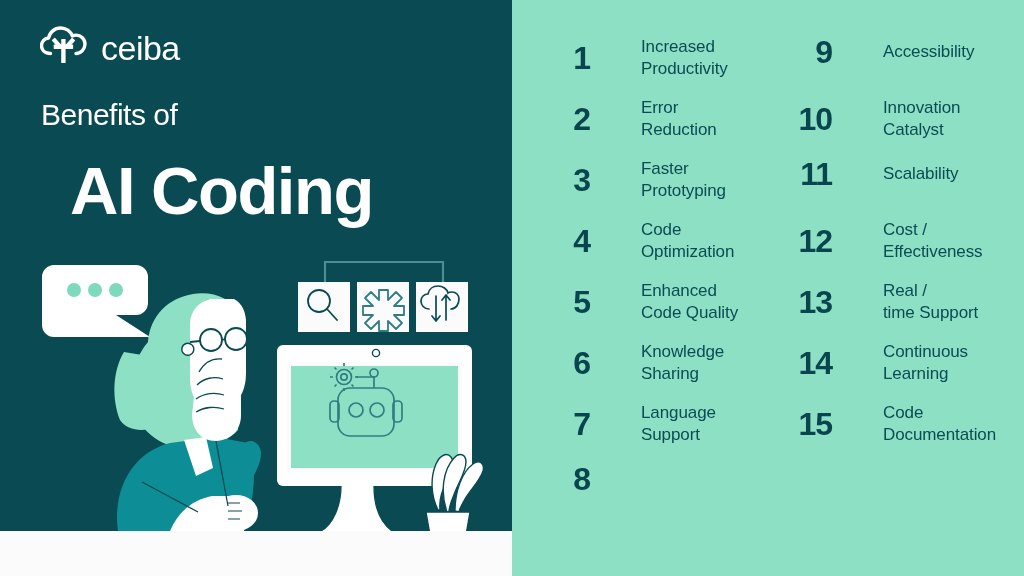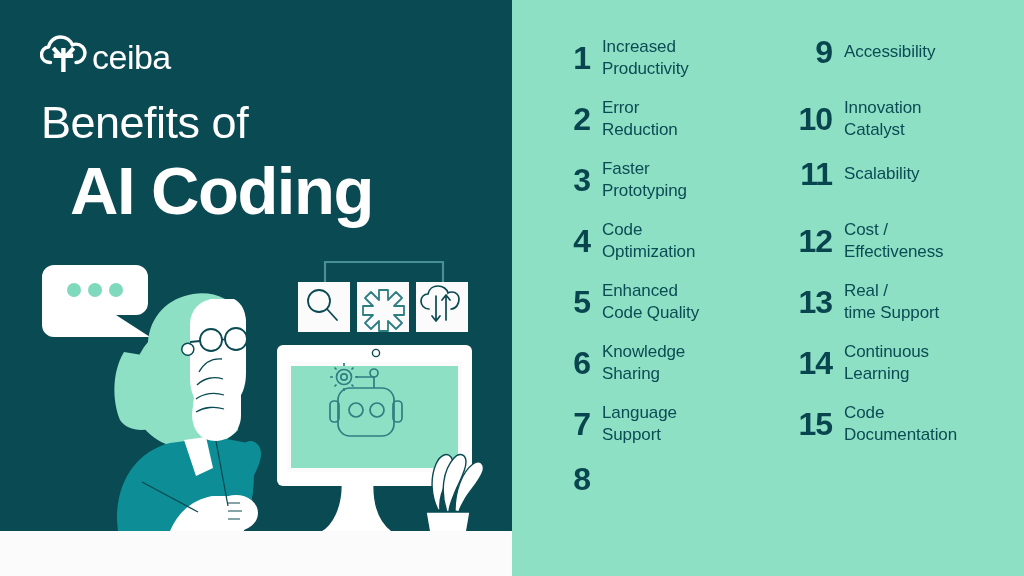--- a/index.html
+++ b/index.html
@@ -32,42 +32,42 @@
   #floor {
     position: absolute;
     left: 0; top: 531px;
     width: 512px; height: 45px;
     background: #fbfbfb;
   }
 
   
   #logo {
     position: absolute;
-    left: 40px; top: 34px;
+    left: 40px; top: 25px;
     display: flex;
     align-items: center;
-    gap: 0;
+    gap: 9px;
   }
   #logo-mark { width: 52px; height: 40px; display:block; }
   #logo-text {
     color: #ffffff;
     font-size: 34px;
     line-height: 1;
     letter-spacing: -0.5px;
     font-weight: 400;
     position: relative;
     top: 3px;
   }
 
   
   #title-line1 {
     position: absolute;
     left: 41px; top: 100px;
     color: #ffffff;
-    font-size: 45px;
+    font-size: 30px;
     font-weight: 300;
     letter-spacing: -0.5px;
     line-height: 1;
   }
   #title-line2 {
     position: absolute;
     left: 41px; top: 152px;
     color: #ffffff;
     font-size: 67px;
     font-weight: 800;
@@ -112,20 +112,21 @@
     font-weight: 800;
     letter-spacing: -1px;
     line-height: 1;
   }
   .benefit-label {
     color: #0b4b54;
     font-size: 17px;
     font-weight: 400;
     line-height: 1.28;
     letter-spacing: -0.1px;
+    margin-left: 39px;
   }
 </style>
 </head>
 <body>
 
 <div id="poster">
 
   <div id="left-panel">
 
     <div id="logo">

